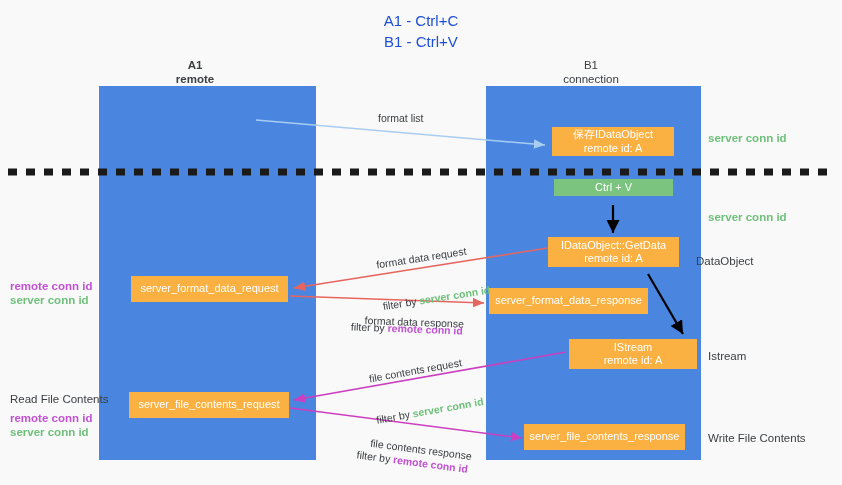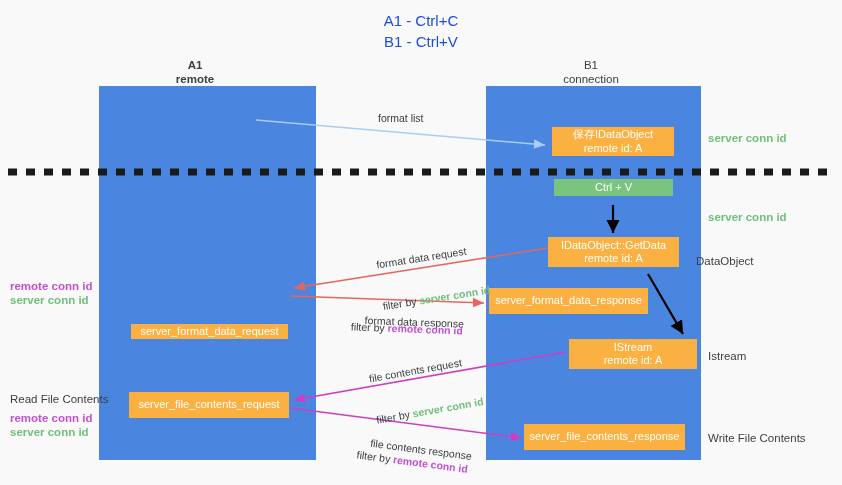--- a/index.html
+++ b/index.html
@@ -108,21 +108,21 @@
 
 
   <div class="box orange" style="left:552px;top:127px;width:122px;height:29px;">保存IDataObject
 remote id: A</div>
 
   <div class="box green" style="left:554px;top:179px;width:119px;height:17px;">Ctrl + V</div>
 
   <div class="box orange" style="left:548px;top:237px;width:131px;height:30px;">IDataObject::GetData
 remote id: A</div>
 
-  <div class="box orange" style="left:131px;top:276px;width:157px;height:15px;margin-top:48px;">server_format_data_request</div>
+  <div class="box orange" style="left:131px;top:276px;width:157px;height:26px;">server_format_data_request</div>
 
   <div class="box orange" style="left:489px;top:288px;width:159px;height:26px;">server_format_data_response</div>
 
   <div class="box orange" style="left:569px;top:339px;width:128px;height:30px;">IStream
 remote id: A</div>
 
   <div class="box orange" style="left:129px;top:392px;width:160px;height:26px;">server_file_contents_request</div>
 
   <div class="box orange" style="left:524px;top:424px;width:161px;height:26px;">server_file_contents_response</div>
 

